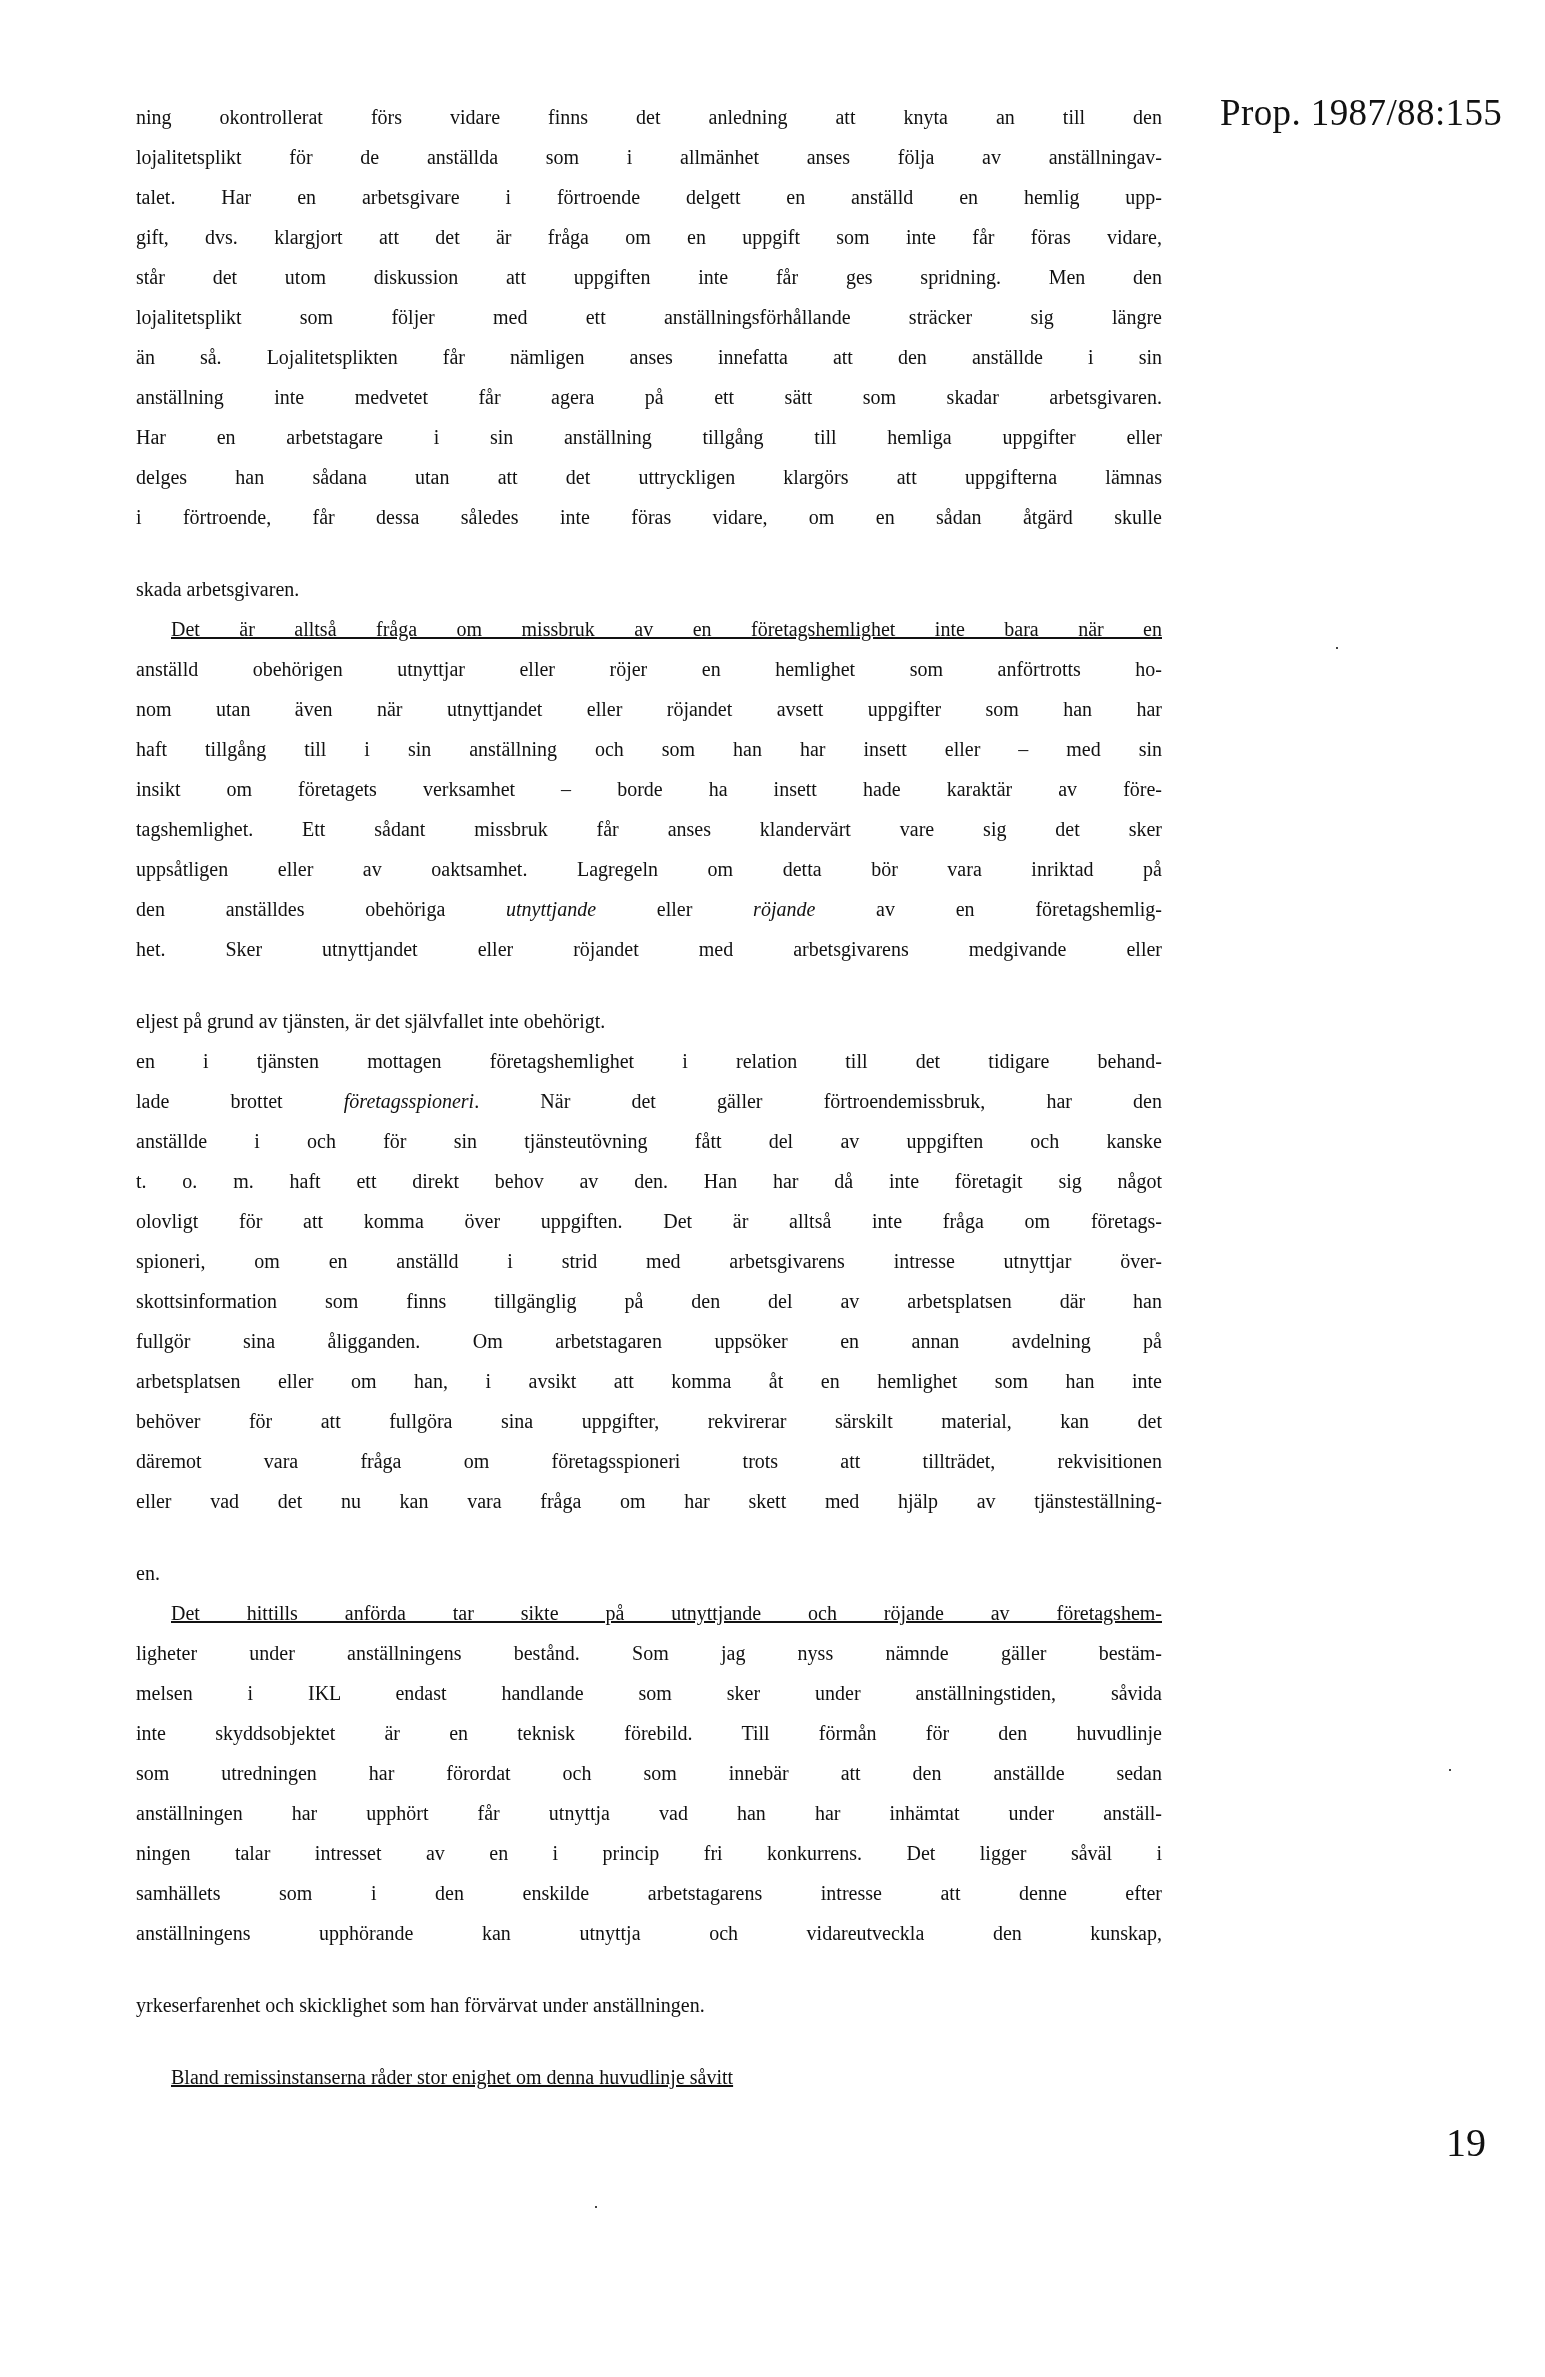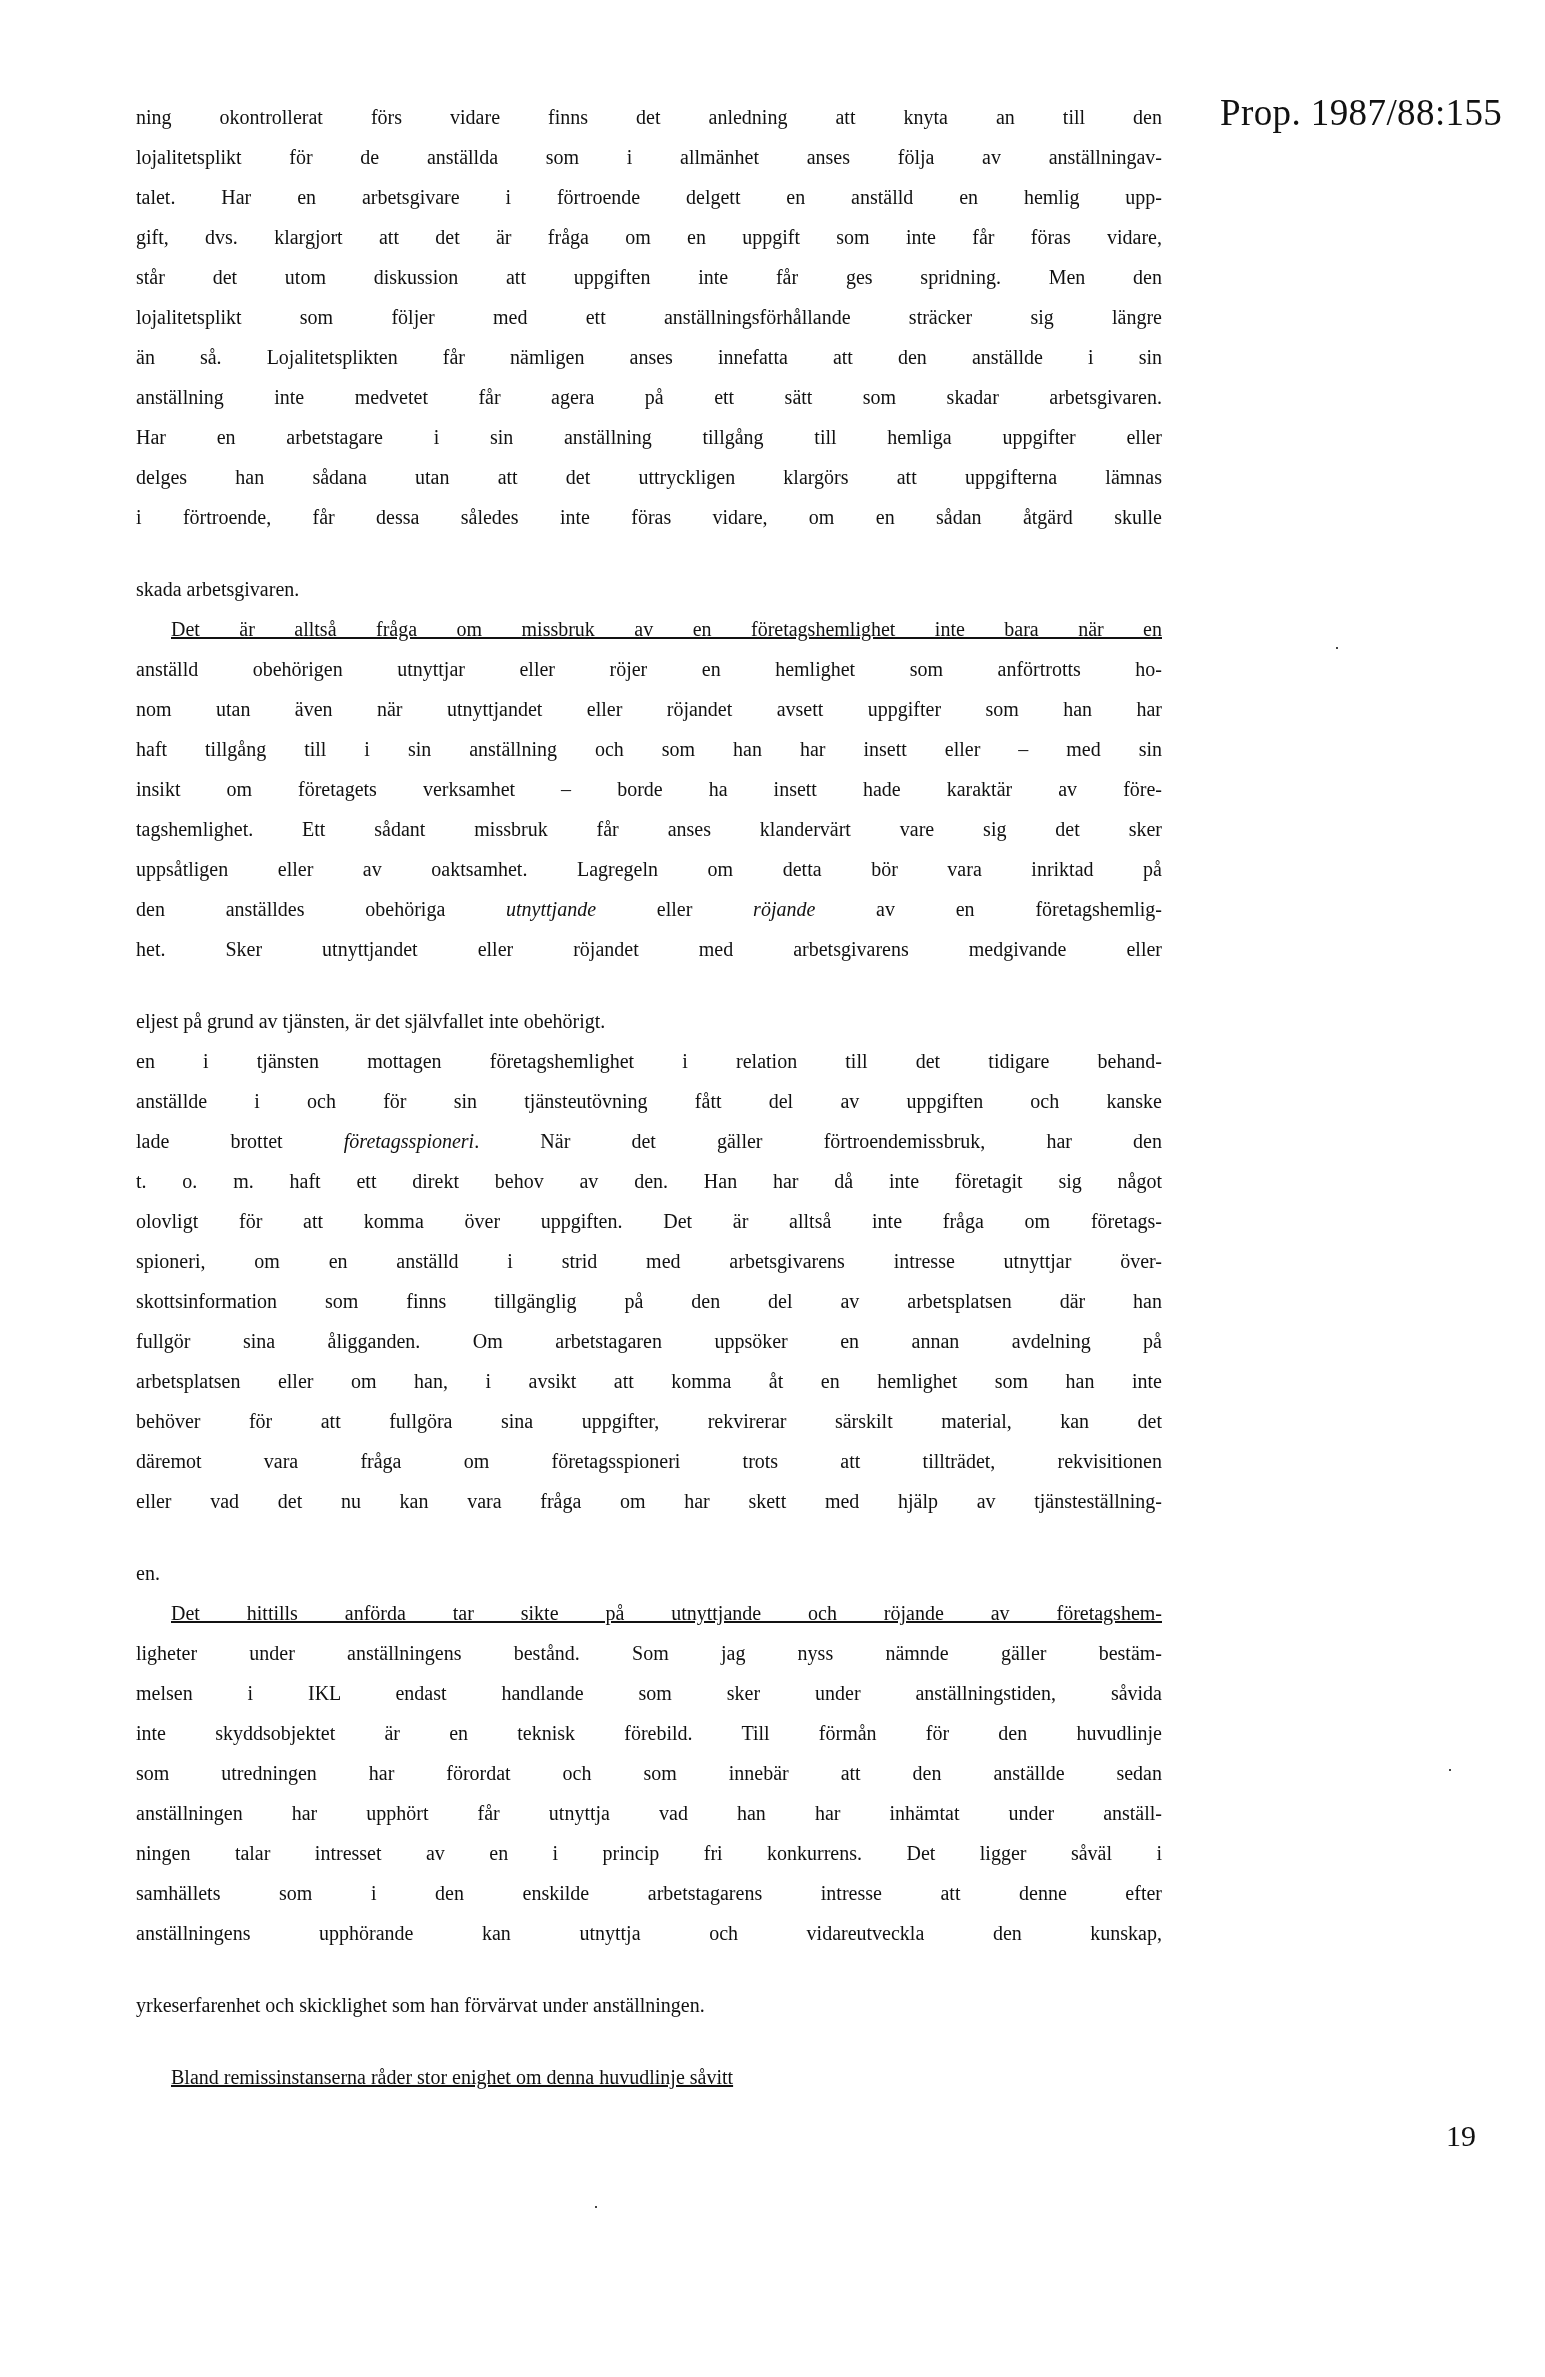--- a/index.html
+++ b/index.html
@@ -3,21 +3,21 @@
 <meta charset="utf-8">
 <style>
   html, body { margin: 0; padding: 0; background: #ffffff; }
   body { width: 1545px; height: 2377px; position: relative; overflow: hidden; }
   .page { position: absolute; left: 0; top: 0; width: 1545px; height: 2377px; background: #fff; color: #111; font-family: "Liberation Serif", "DejaVu Serif", serif; }
   .header-ref { position: absolute; left: 1220px; top: 91px; font-size: 37px; letter-spacing: 0.4px; color: #111; }
   .body-col { position: absolute; left: 136px; top: 97px; width: 1026px; font-size: 20px; line-height: 40px; }
   .line { display: block; white-space: nowrap; text-align: justify; text-align-last: justify; height: 40px; }
   .line.last { text-align-last: left; margin-top: 32px; }
   .line.indent { padding-left: 35px; text-decoration: underline; }
-  .page-number { position: absolute; left: 1446px; top: 2119px; font-size: 30px; color: #111; }
+  .page-number { position: absolute; left: 1446px; top: 2119px; font-size: 40px; color: #111; }
   .speck { position: absolute; width: 1.7px; height: 1.7px; background: #444; }
   i { font-style: italic; }
 </style>
 </head>
 <body>
 
 <div class="page">
   <div class="header-ref">Prop. 1987/88:155</div>
   <div class="body-col" id="body-col">
       <div>
@@ -41,22 +41,22 @@
         <span class="line">haft tillgång till i sin anställning och som han har insett eller – med sin</span>
         <span class="line">insikt om företagets verksamhet – borde ha insett hade karaktär av före-</span>
         <span class="line">tagshemlighet. Ett sådant missbruk får anses klandervärt vare sig det sker</span>
         <span class="line">uppsåtligen eller av oaktsamhet. Lagregeln om detta bör vara inriktad på</span>
         <span class="line"><span>den anställdes obehöriga </span><i>utnyttjande</i><span> eller </span><i>röjande</i><span> av en företagshemlig-</span></span>
         <span class="line">het. Sker utnyttjandet eller röjandet med arbetsgivarens medgivande eller</span>
         <span class="line last">eljest på grund av tjänsten, är det självfallet inte obehörigt.</span>
       </div>
       <div>
         <span class="line">en i tjänsten mottagen företagshemlighet i relation till det tidigare behand-</span>
+        <span class="line"><span>lade brottet </span><i>företagsspioneri</i><span>. När det gäller förtroendemissbruk, har den</span></span>
         <span class="line">anställde i och för sin tjänsteutövning fått del av uppgiften och kanske</span>
-        <span class="line"><span>lade brottet </span><i>företagsspioneri</i><span>. När det gäller förtroendemissbruk, har den</span></span>
         <span class="line">t. o. m. haft ett direkt behov av den. Han har då inte företagit sig något</span>
         <span class="line">olovligt för att komma över uppgiften. Det är alltså inte fråga om företags-</span>
         <span class="line">spioneri, om en anställd i strid med arbetsgivarens intresse utnyttjar över-</span>
         <span class="line">skottsinformation som finns tillgänglig på den del av arbetsplatsen där han</span>
         <span class="line">fullgör sina åligganden. Om arbetstagaren uppsöker en annan avdelning på</span>
         <span class="line">arbetsplatsen eller om han, i avsikt att komma åt en hemlighet som han inte</span>
         <span class="line">behöver för att fullgöra sina uppgifter, rekvirerar särskilt material, kan det</span>
         <span class="line">däremot vara fråga om företagsspioneri trots att tillträdet, rekvisitionen</span>
         <span class="line">eller vad det nu kan vara fråga om har skett med hjälp av tjänsteställning-</span>
         <span class="line last">en.</span>

